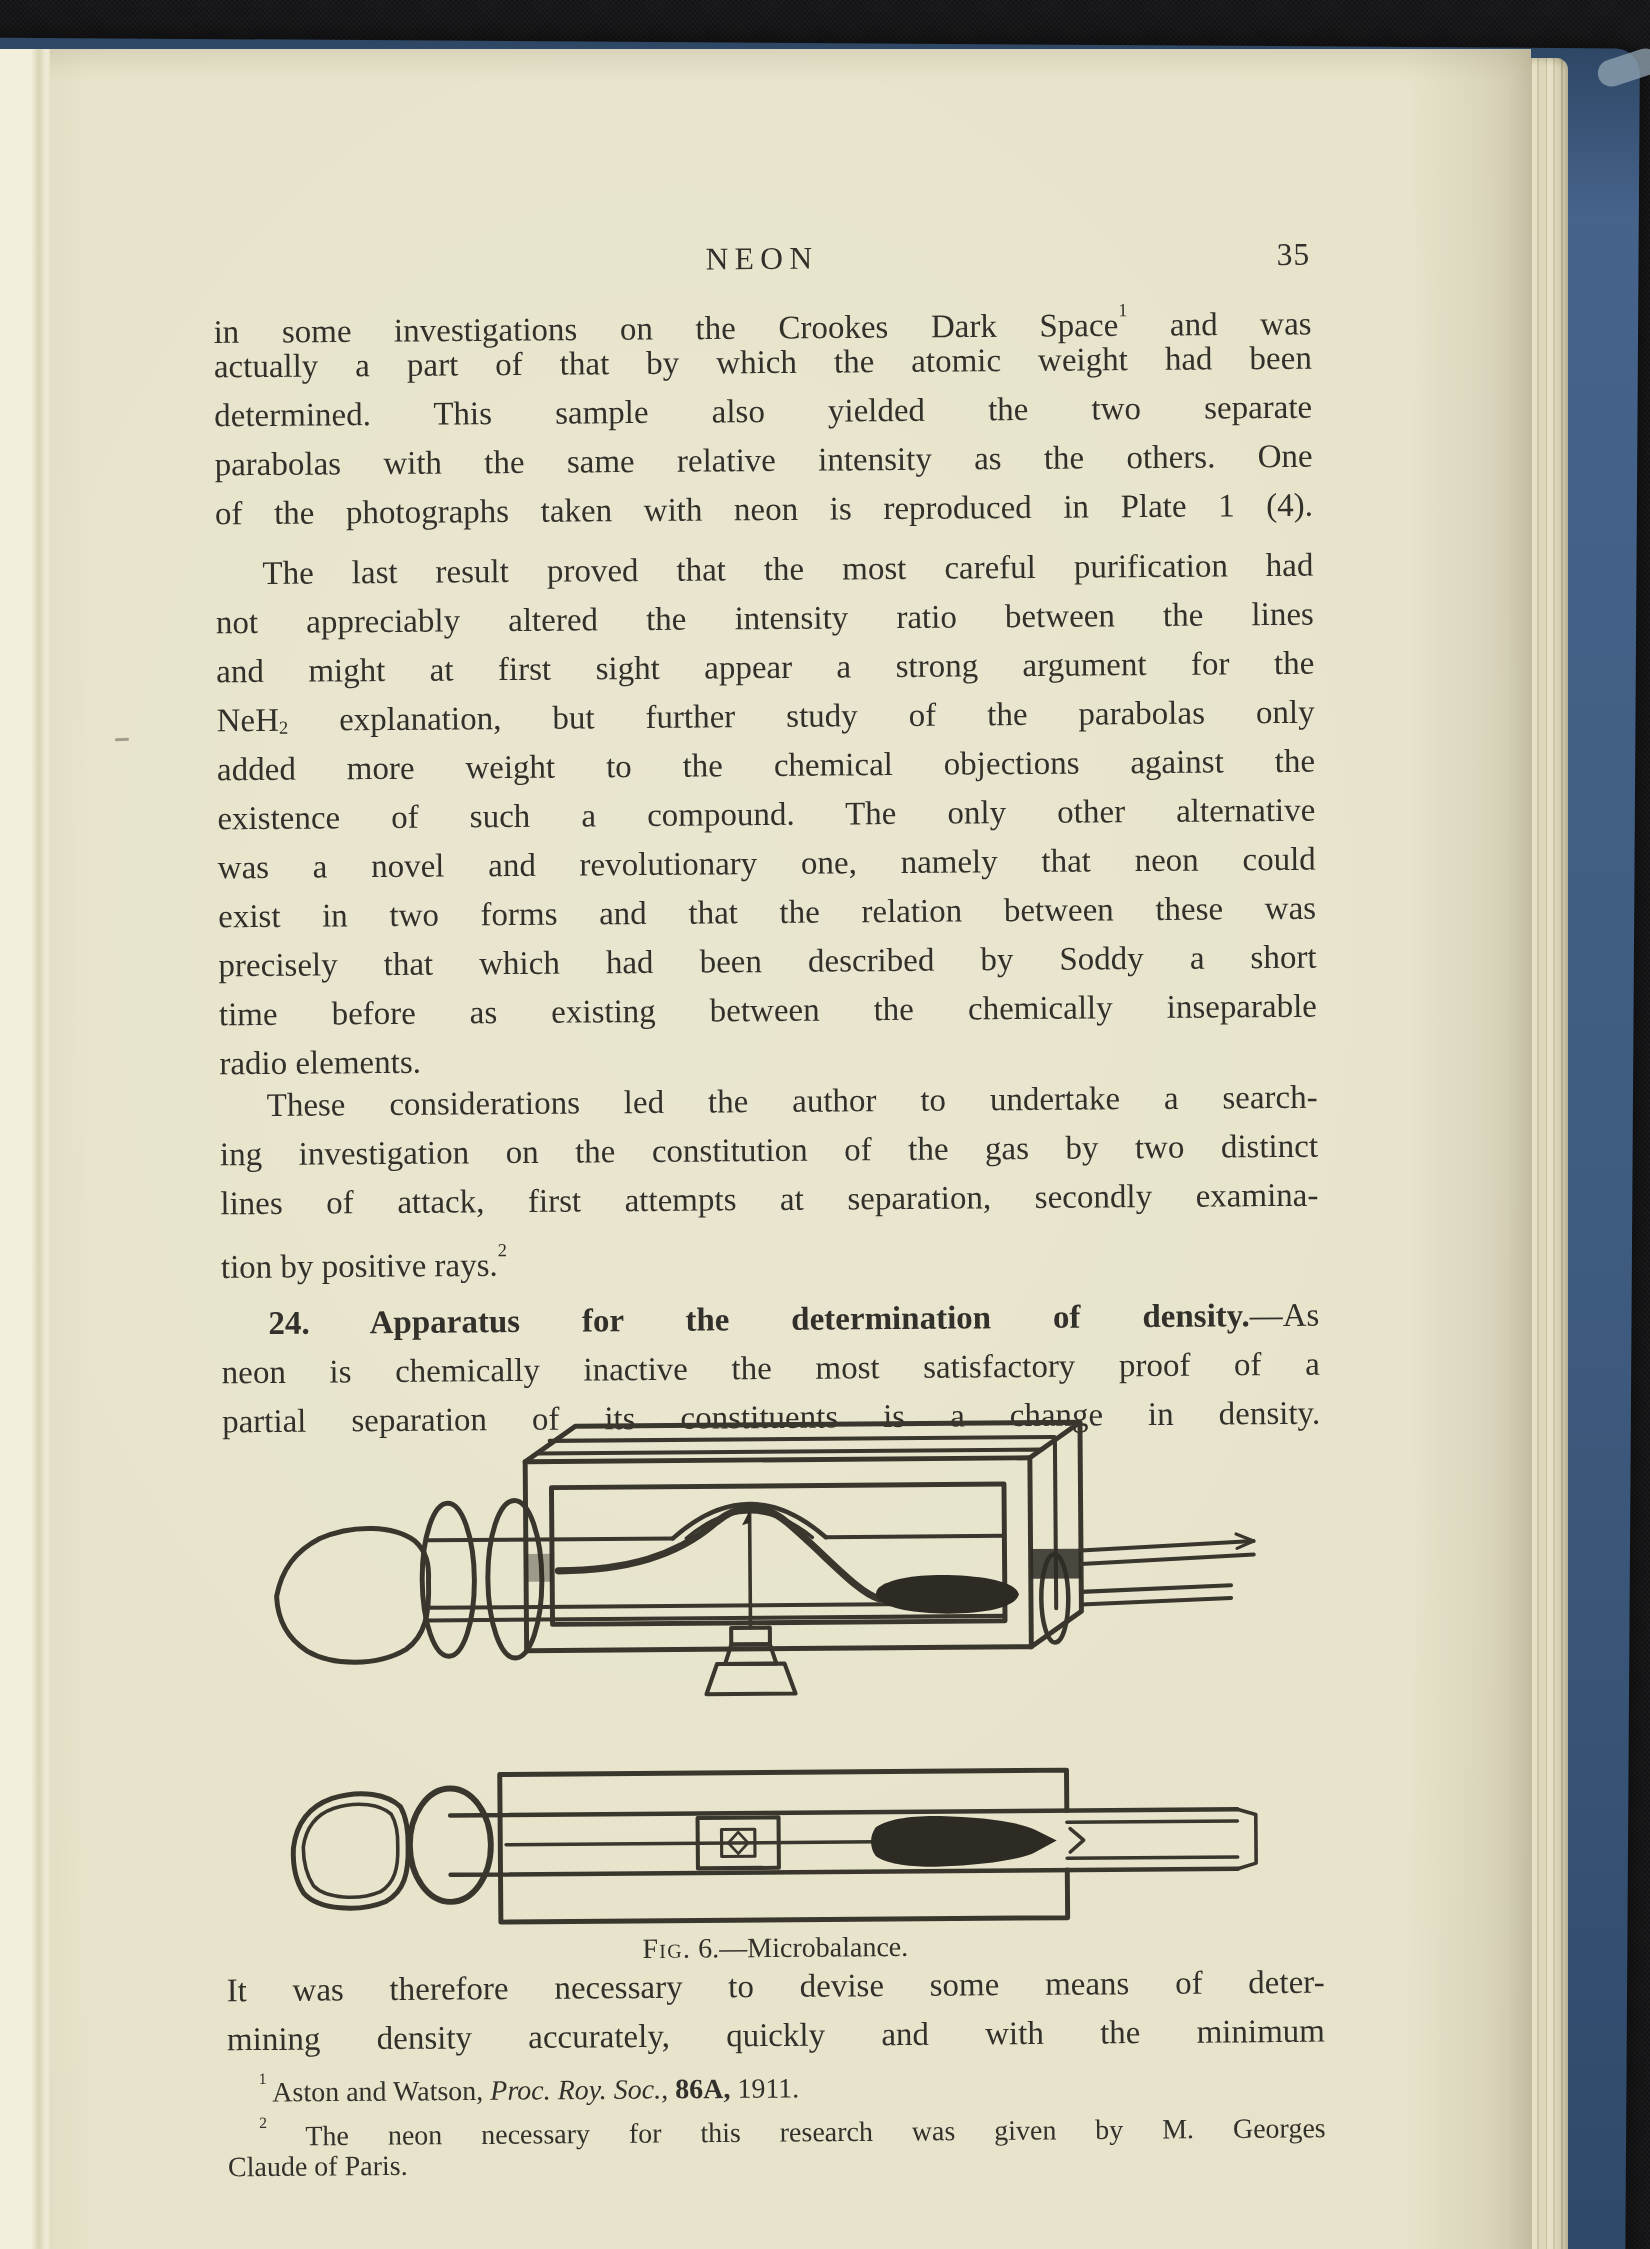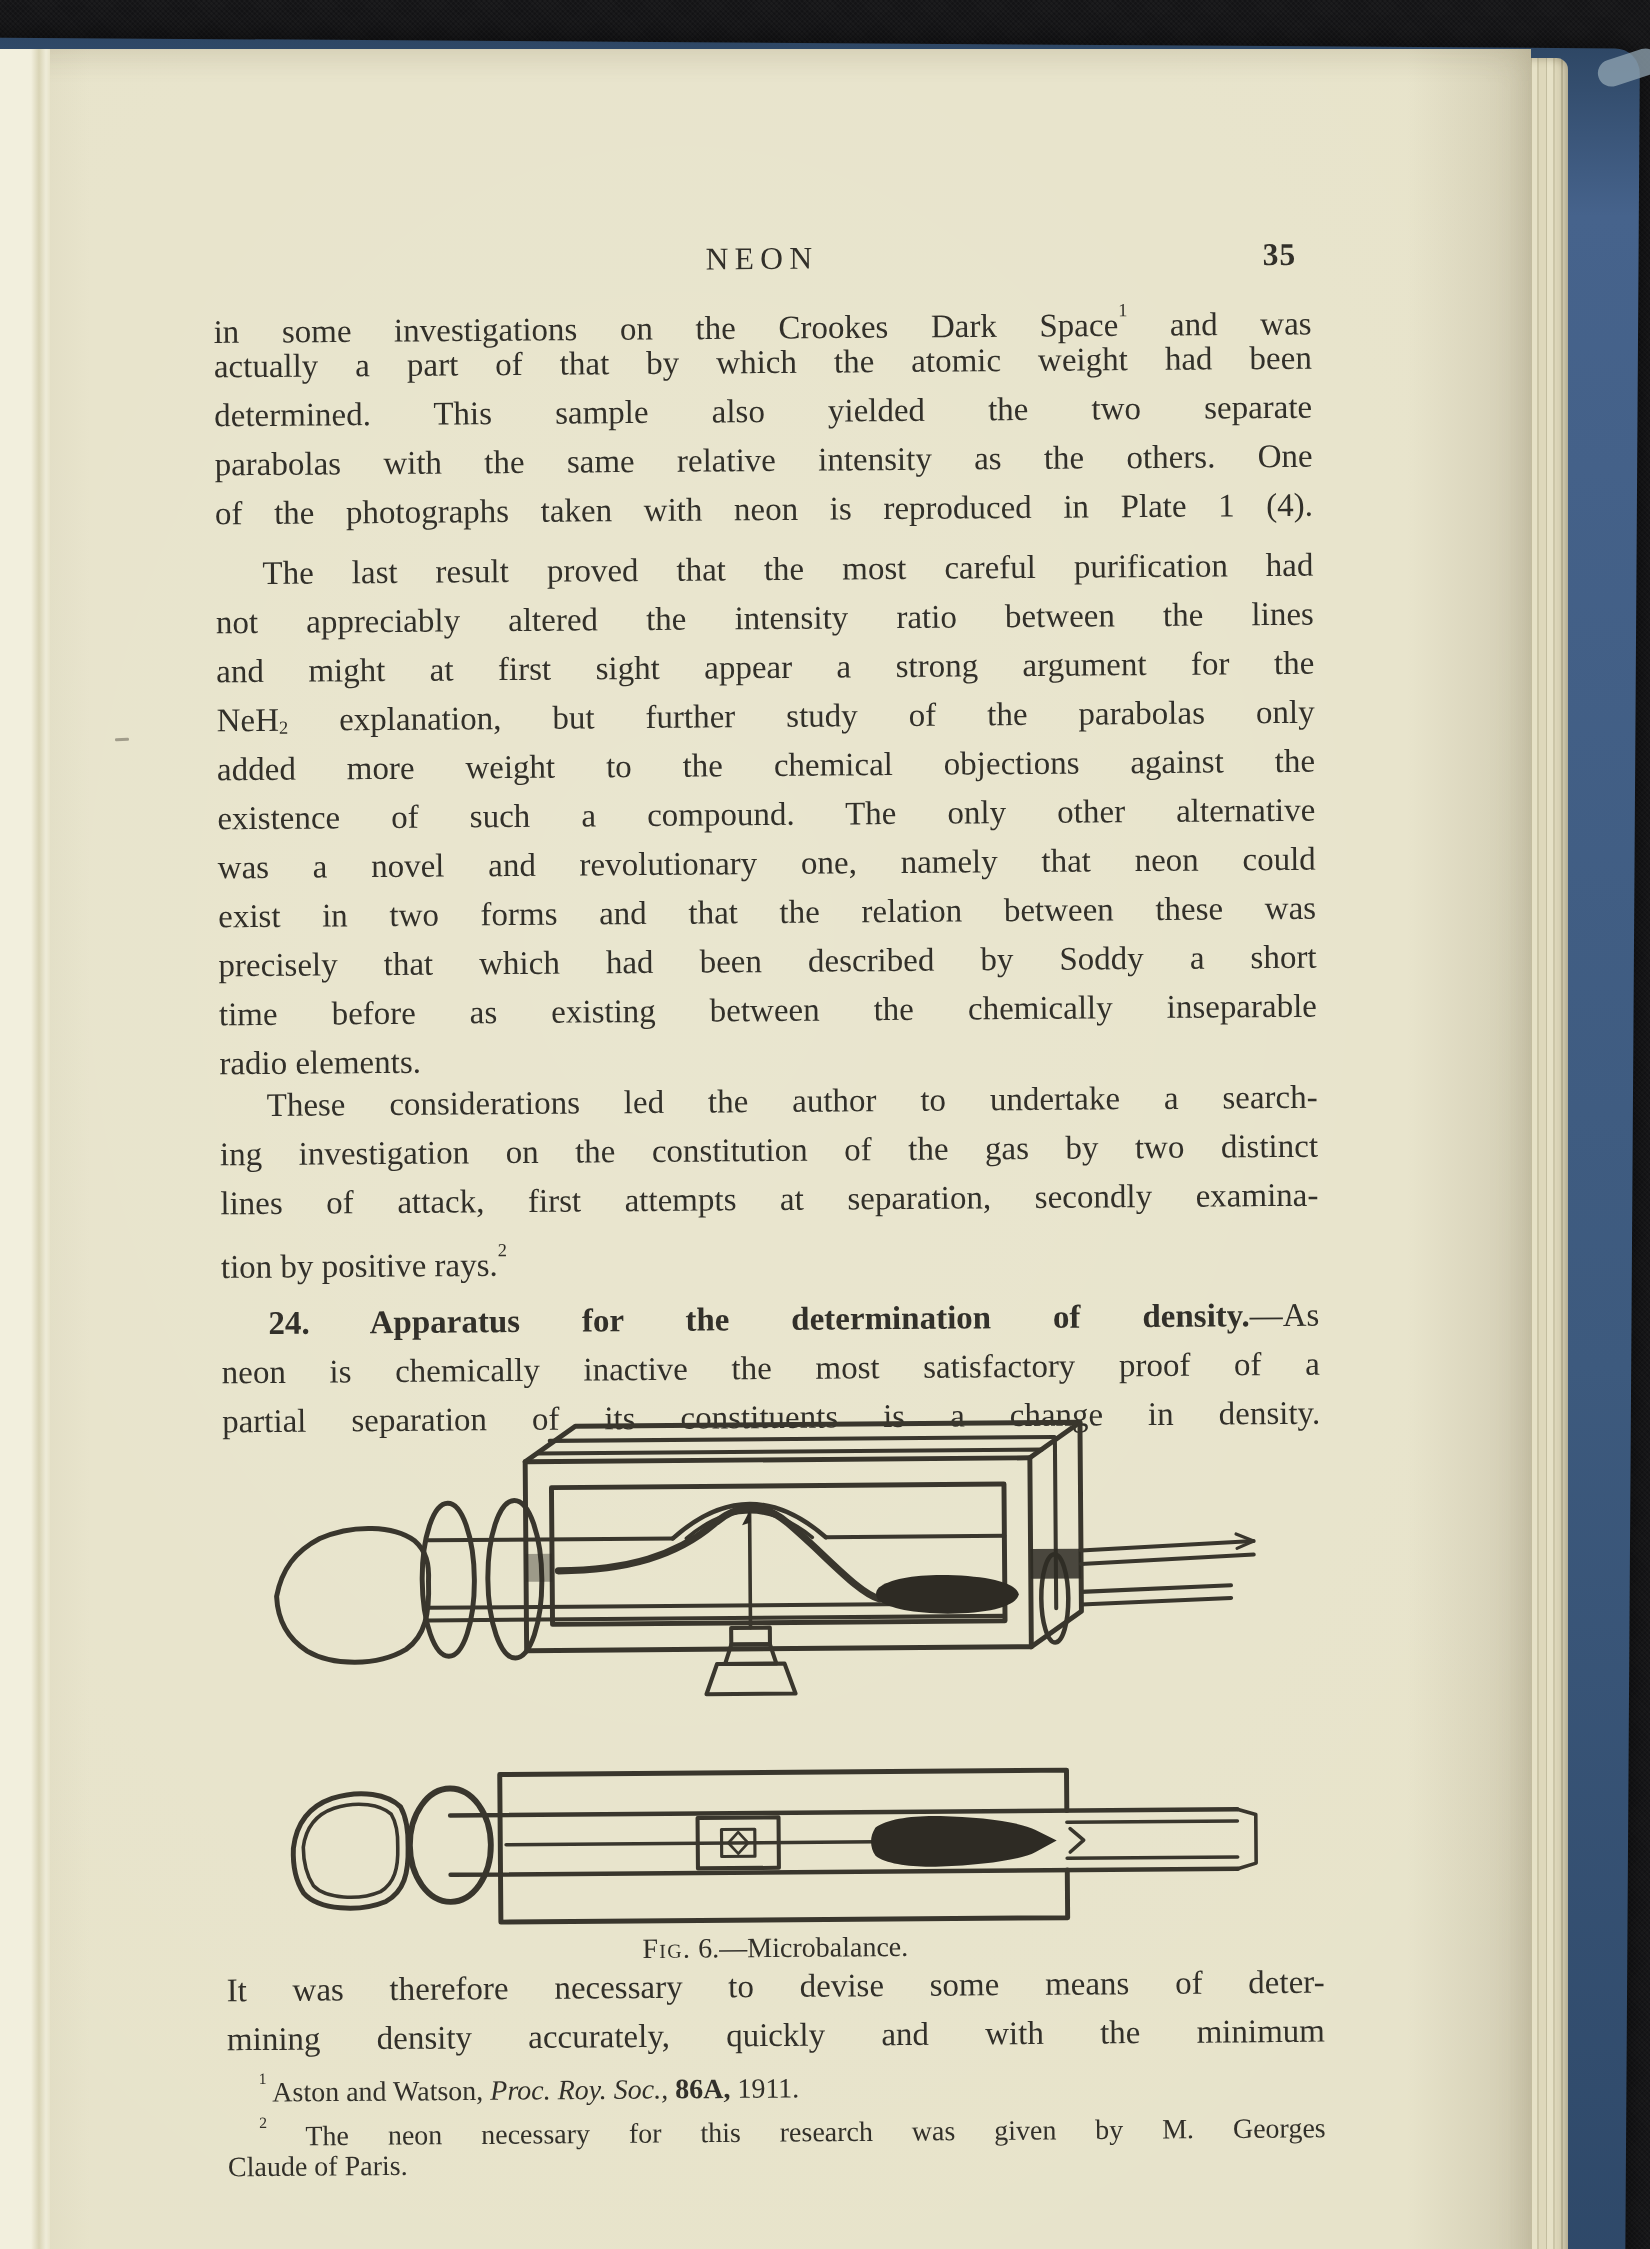--- a/index.html
+++ b/index.html
@@ -30,21 +30,21 @@
     box-shadow:inset 0 -15.3px 40px rgba(120,108,78,.22), inset 0 10px 27px rgba(120,108,78,.12);}
   .fold{position:absolute;left:18px;top:0;width:50px;height:100%;
     background:linear-gradient(90deg,#f2efdd 0 62%, #d9d4b6 78%, #eeebd8 92%, #e7e3ca);}
   .margin-mark{position:absolute;left:133px;top:689px;width:13.5px;height:3.1px;background:rgba(62,58,47,.42);
     border-radius:1.3px;transform:rotate(-2deg);}
   
   .content{position:absolute;left:220px;top:234px;width:1098px;height:2034px;
     transform:rotate(-.45deg);transform-origin:50% 45%;color:#32302a;}
   .hdr{position:absolute;left:0;top:0;width:100%;height:49px;line-height:49px;}
   .hdr .t{display:block;text-align:center;font-size:31.5px;letter-spacing:6.3px;}
-  .hdr .n{position:absolute;right:15px;top:0;font-size:31.5px;letter-spacing:0.9px;font-weight:bold;}
+  .hdr .n{position:absolute;right:1px;top:0;font-size:31.5px;letter-spacing:0.9px;}
   .para{position:absolute;left:0;width:100%;}
   .line{height:49px;line-height:49px;font-size:33px;white-space:normal;overflow:visible;}
   .j{text-align:justify;text-align-last:justify;}
   .ind{text-indent:47px;}
   sup.s{font-size:56%;vertical-align:40%;letter-spacing:0;}
   sub.b{font-size:56%;vertical-align:-6%;}
   .bd{font-weight:bold;}
   .it{font-style:italic;}
   .fig{position:absolute;left:0;top:1183px;width:1098px;height:522px;}
   .fig *{vector-effect:none;}

